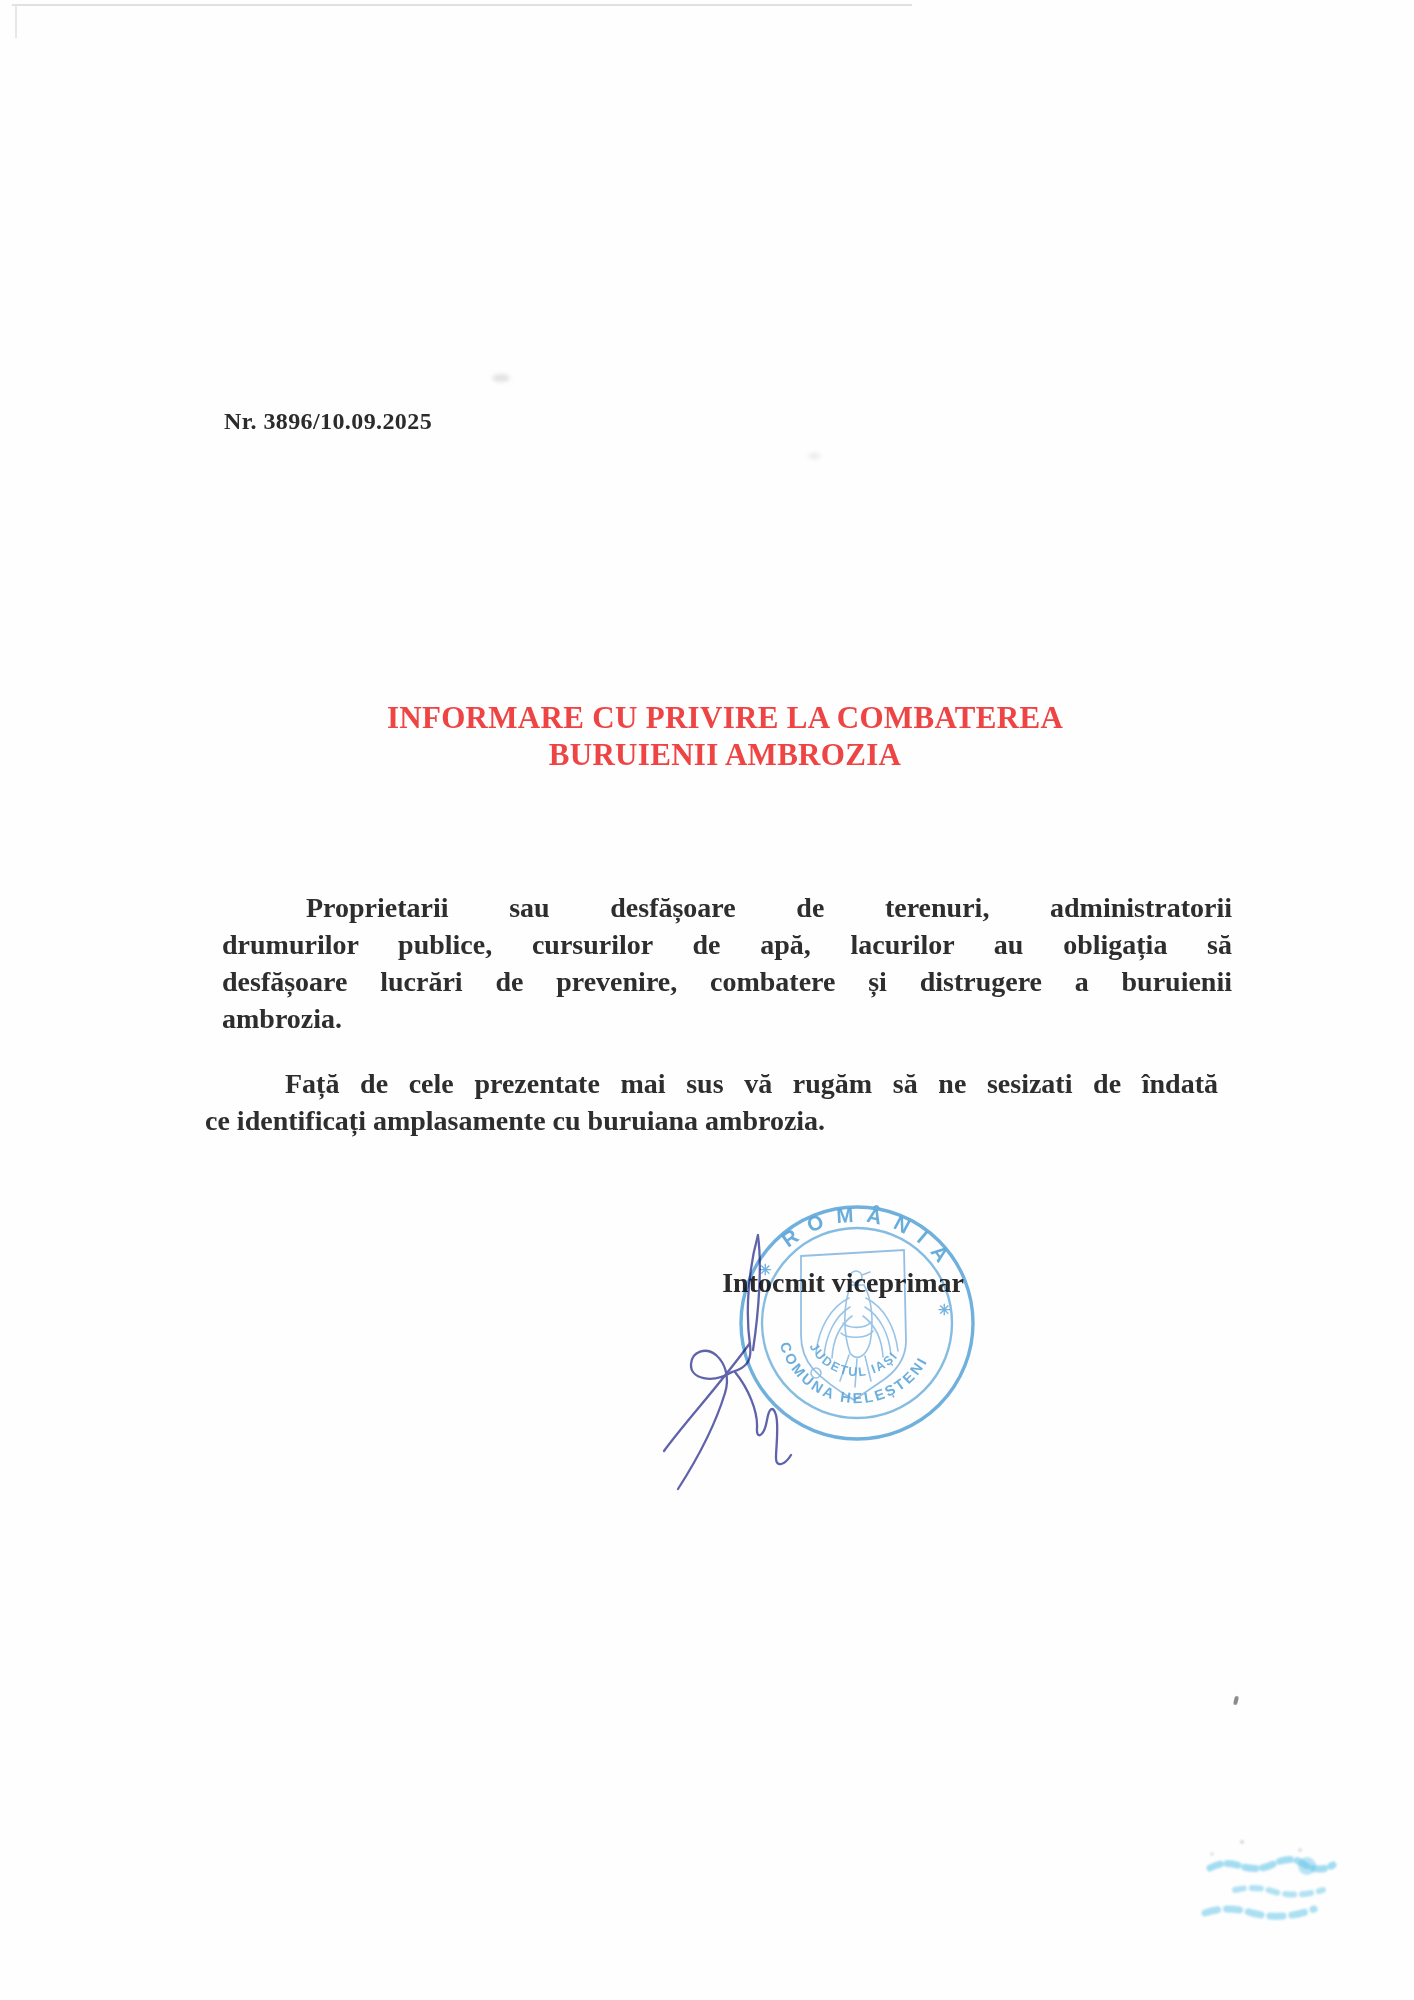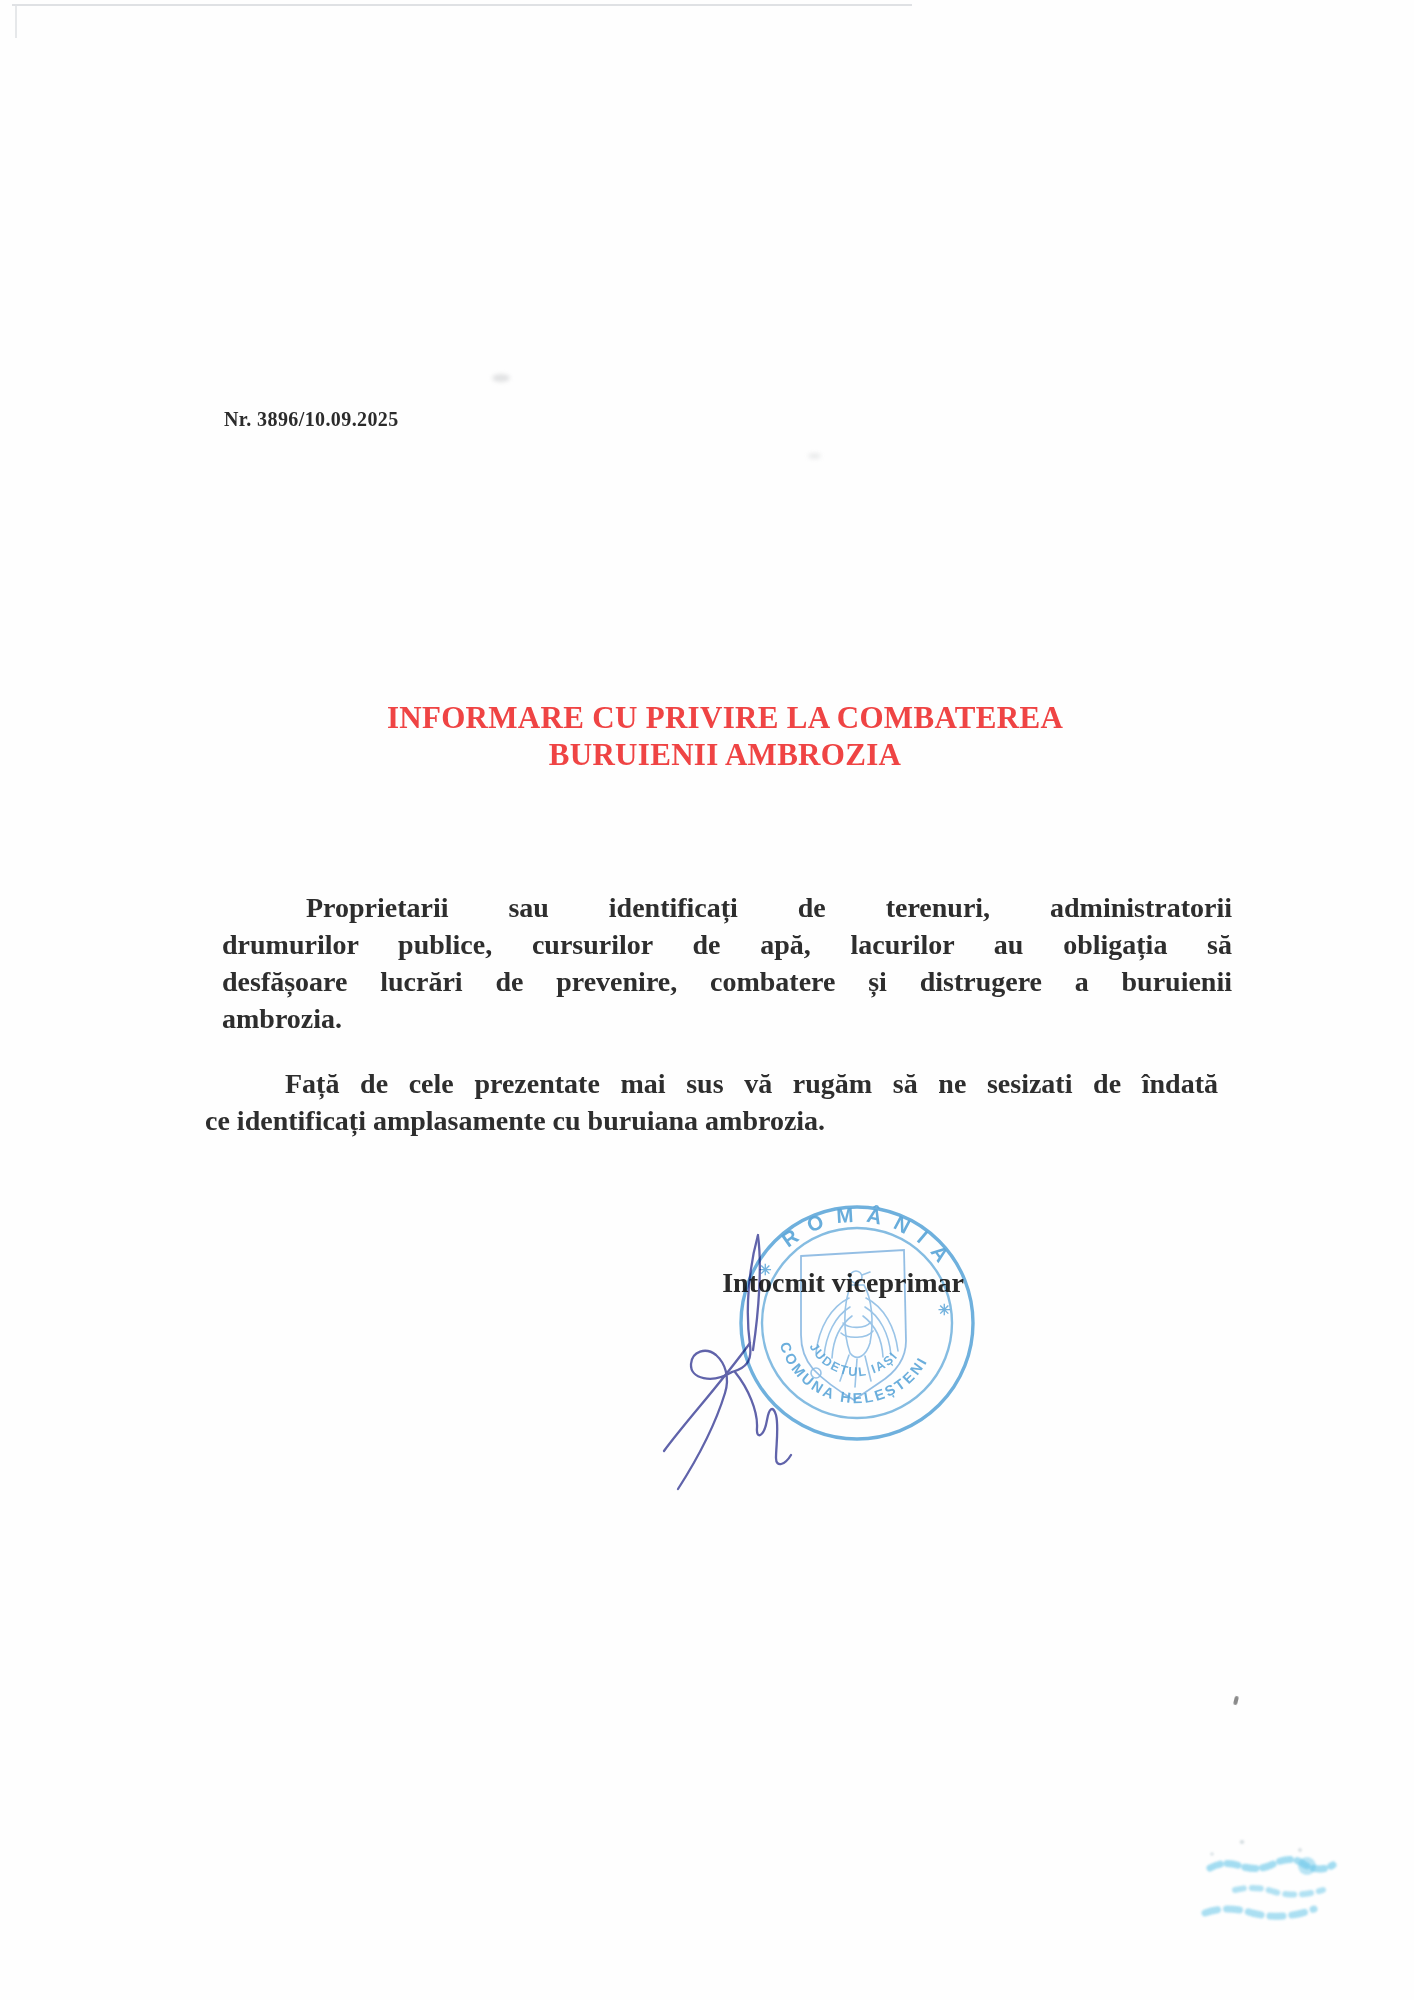--- a/index.html
+++ b/index.html
@@ -8,21 +8,21 @@
     width:1414px;height:2000px;
     background:#fefefe;
     overflow:hidden;
     font-family:"Liberation Serif", serif;
     color:#2d2d2d;
   }
   .scan-edge-top{position:absolute;left:12px;top:4px;width:900px;height:2px;background:#d7dadd;opacity:.8;}
   .scan-edge-left{position:absolute;left:15px;top:4px;width:2px;height:34px;background:#e0e2e5;opacity:.8;}
   .doc-number{
     position:absolute;left:224px;top:408px;
-    font-size:20px;font-weight:bold;letter-spacing:.4px;color:#2b2b2b;
+    font-size:24px;font-weight:bold;letter-spacing:.4px;color:#2b2b2b;
   }
   .doc-title{
     position:absolute;left:132px;top:699px;width:1186px;
     text-align:center;font-size:31px;font-weight:bold;line-height:37px;
     letter-spacing:.3px;color:#ef4444;
   }
   .para{
     position:absolute;font-size:28px;font-weight:bold;line-height:37px;color:#2e2e2e;
   }
   .para1{left:222px;top:889px;width:1010px;}
@@ -56,21 +56,21 @@
   <div class="scan-edge-left"></div>
 
   <div class="doc-number">Nr. 3896/10.09.2025</div>
 
   <div class="doc-title">
     <div>INFORMARE CU PRIVIRE LA COMBATEREA</div>
     <div>BURUIENII AMBROZIA</div>
   </div>
 
   <div class="para para1">
-    <div class="jline indent1">Proprietarii sau identificați de terenuri, administratorii</div>
+    <div class="jline indent1">Proprietarii sau desfășoare de terenuri, administratorii</div>
     <div class="jline">drumurilor publice, cursurilor de apă, lacurilor au obligația să</div>
     <div class="jline">desfășoare lucrări de prevenire, combatere și distrugere a buruienii</div>
     <div class="lline">ambrozia.</div>
   </div>
 
   <div class="para para2">
     <div class="jline indent2">Față de cele prezentate mai sus vă rugăm să ne sesizati de îndată</div>
     <div class="lline">ce identificați amplasamente cu buruiana ambrozia.</div>
   </div>
 

